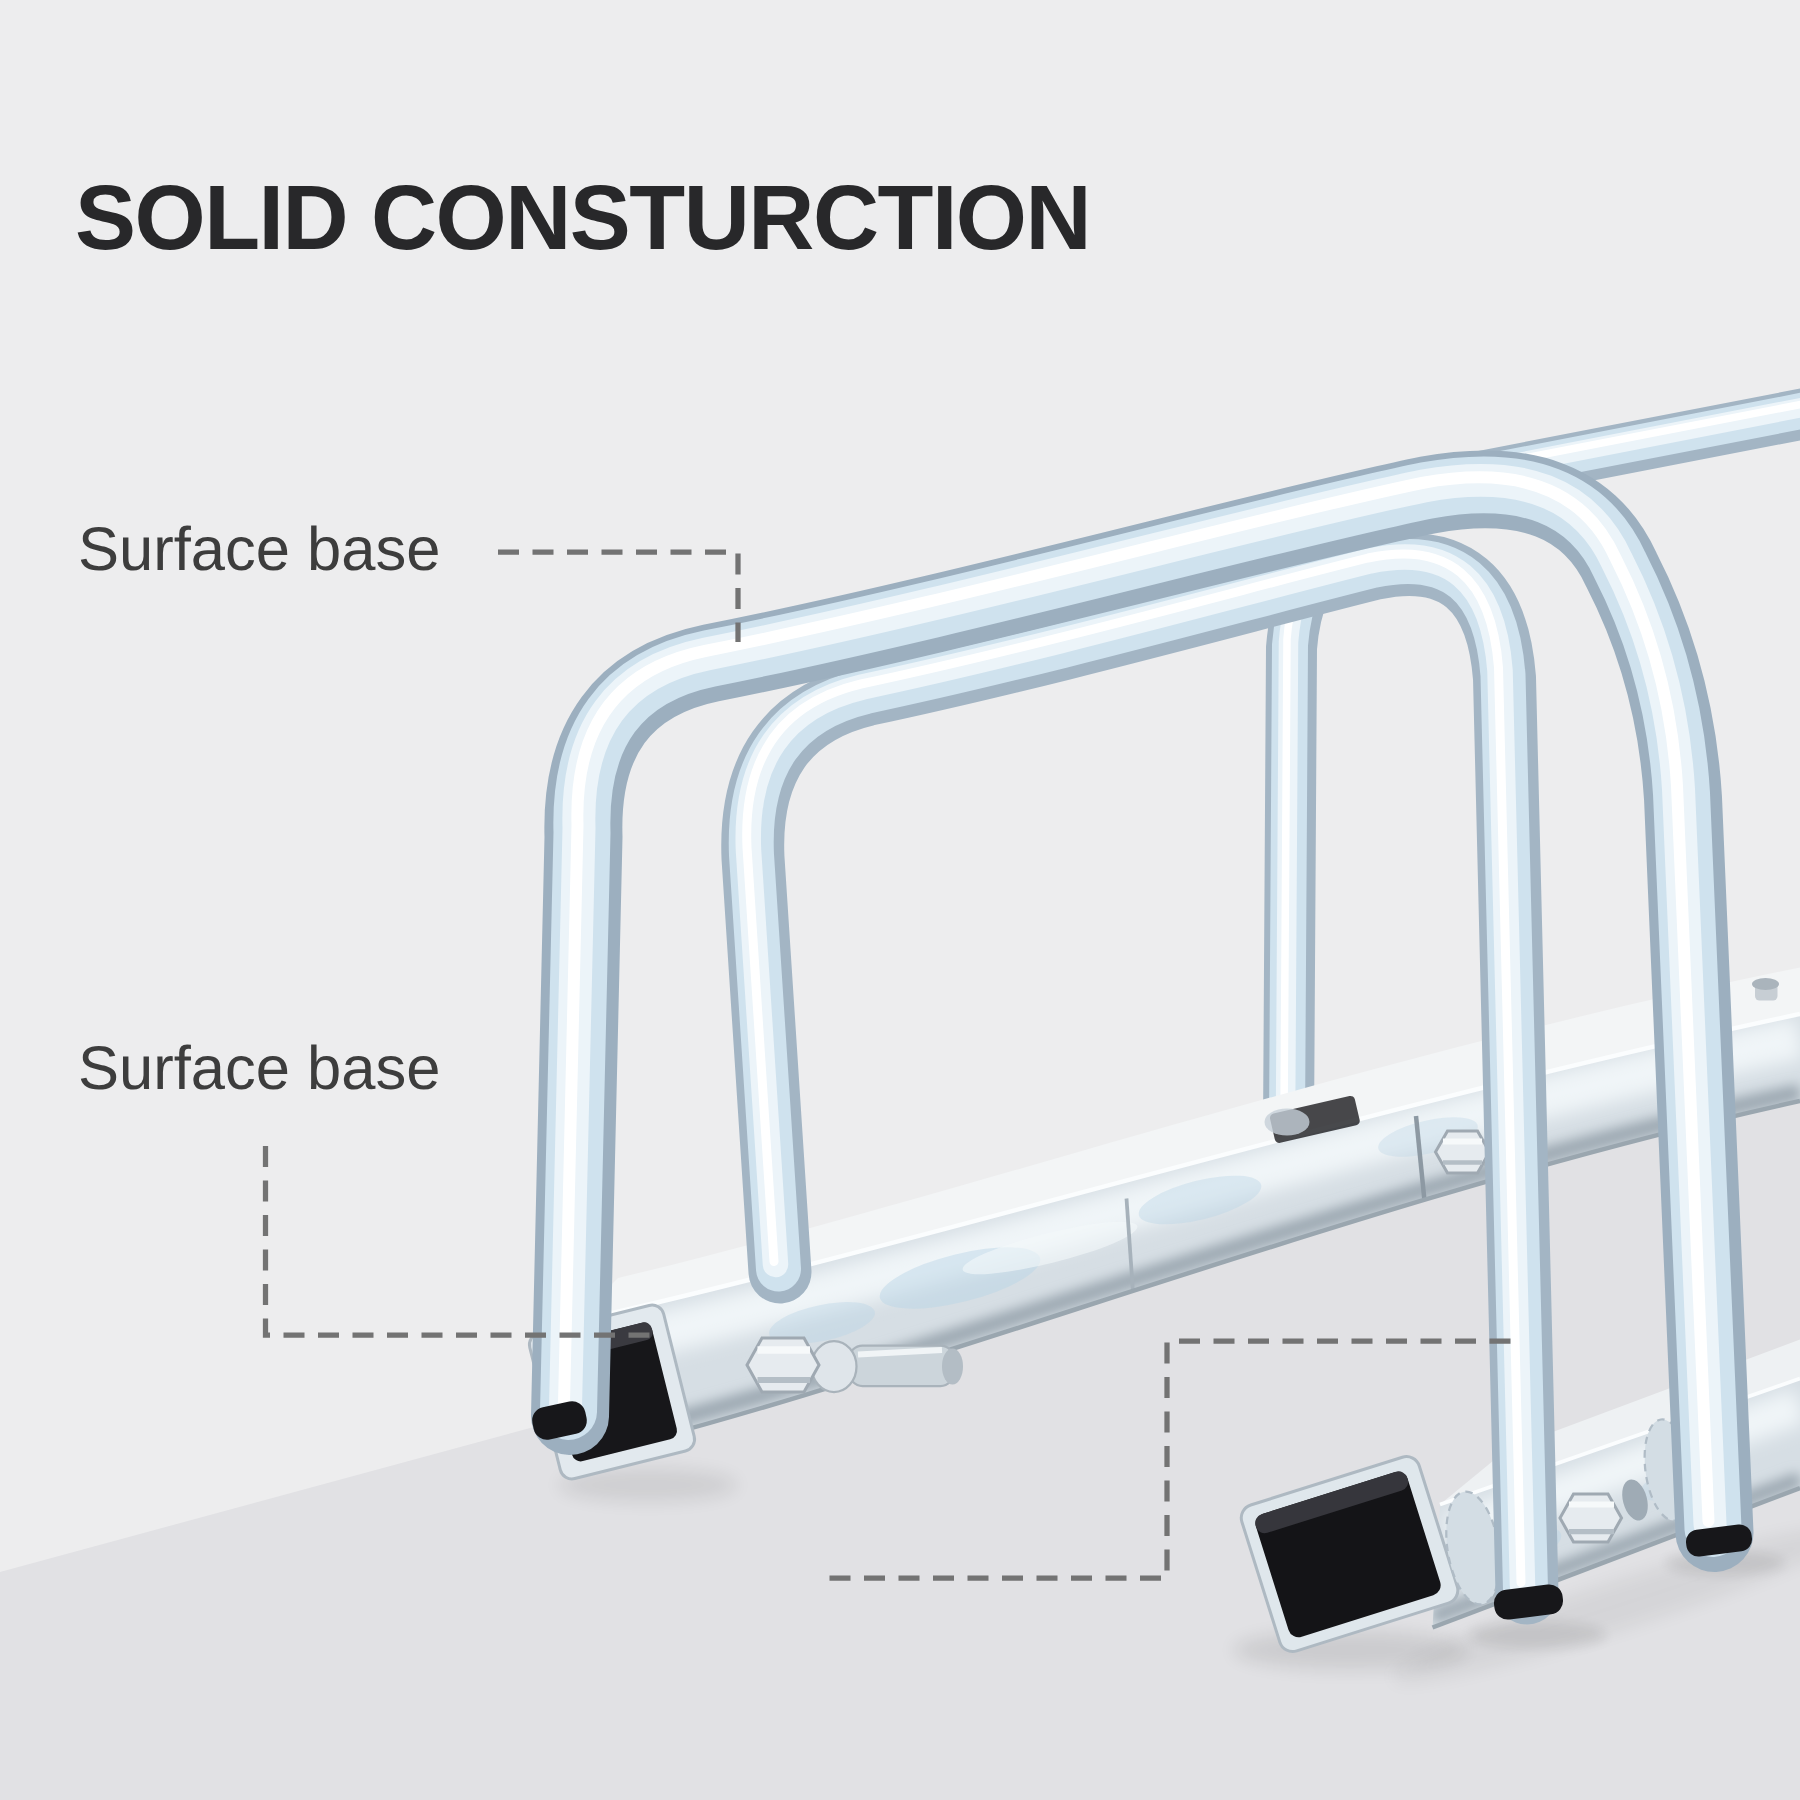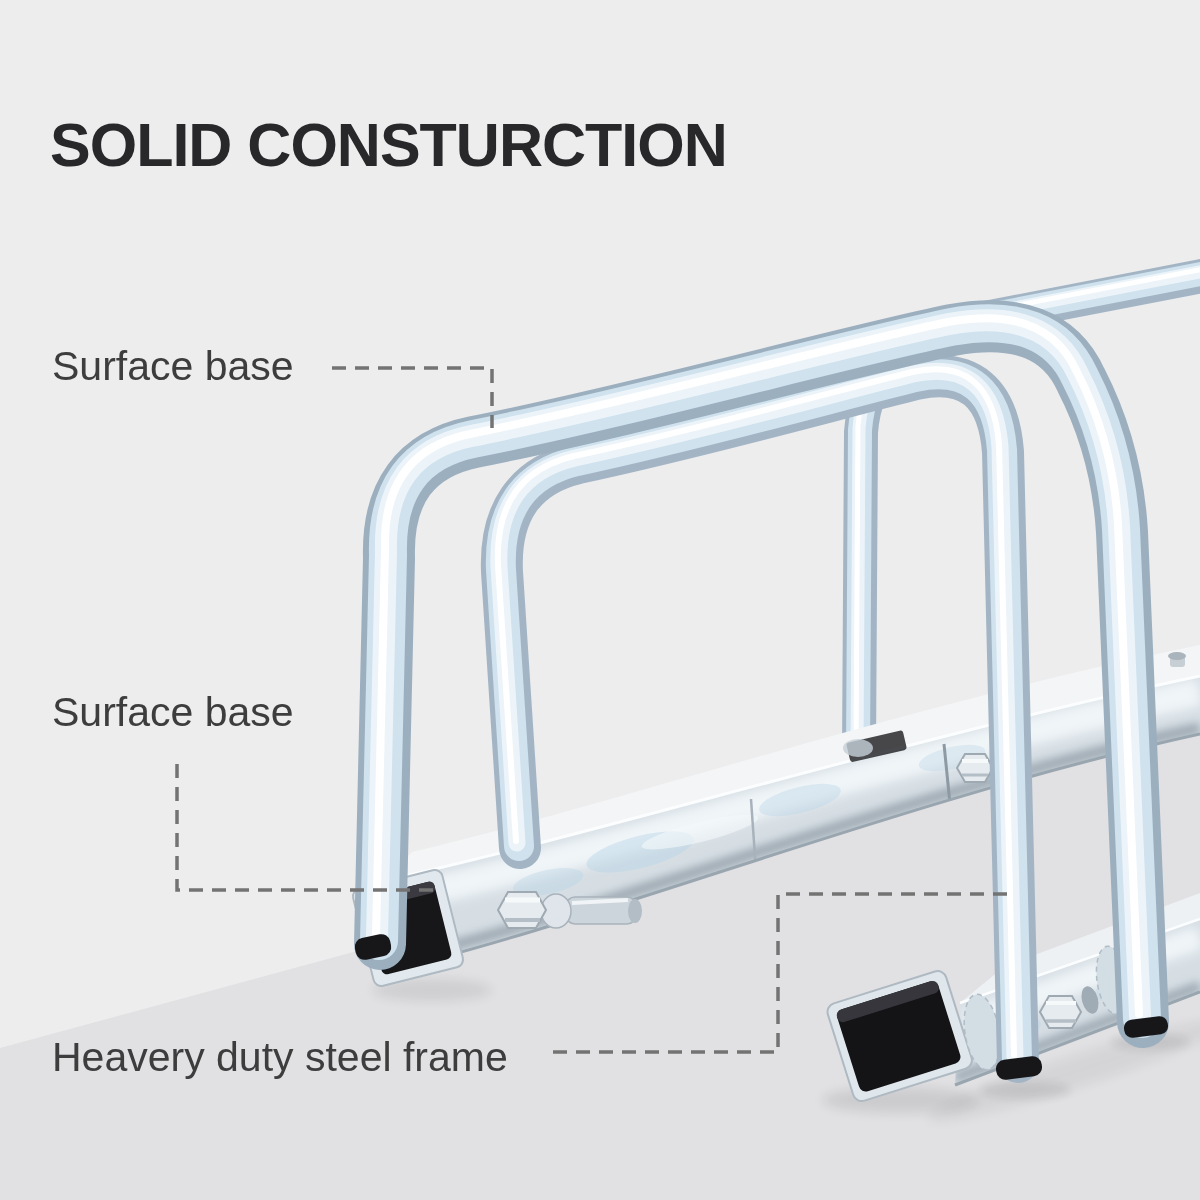--- a/index.html
+++ b/index.html
@@ -170,14 +170,13 @@
     <g fill="none" stroke="#737373" stroke-width="3.5" stroke-dasharray="14 9">
       <path d="M 332 368 H 492 V 428"></path>
       <path d="M 177 764 V 890 H 440"></path>
       <path d="M 553 1052 H 778 V 894 H 1012"></path>
     </g>
   </svg>
 
   <h1 class="title">SOLID CONSTURCTION</h1>
   <div class="callout c1">Surface base</div>
   <div class="callout c2">Surface base</div>
-  <div class="callout c3">Heavery duty steel frame</div>
 </div>
 
 </body></html>

